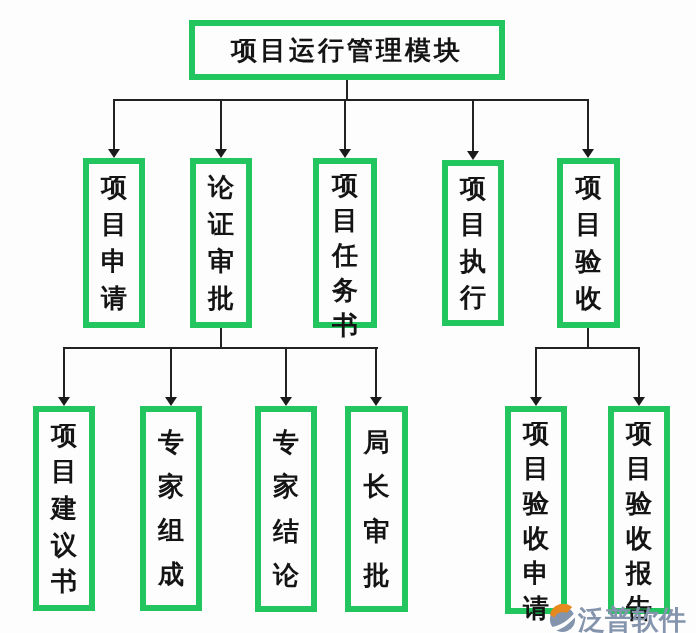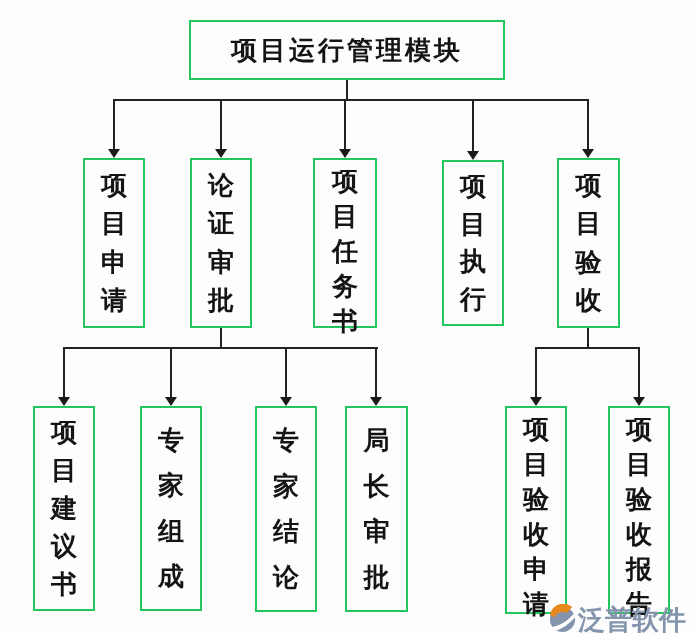--- a/index.html
+++ b/index.html
@@ -9,21 +9,21 @@
     height: 633px;
     background: #fdfdfd;
     font-family: "Liberation Serif", "DejaVu Serif", serif;
     overflow: hidden;
   }
 
   
   .box {
     position: absolute;
     box-sizing: border-box;
-    border: 2px solid #22c55e;
+    border: 6px solid #22c55e;
     background: #fdfdfd;
     z-index: 2;
   }
   .hlabel {
     width: 100%; height: 100%;
     display: flex; align-items: center; justify-content: center;
     font-size: 26px; font-weight: 600; color: #141414;
     letter-spacing: 3px; white-space: nowrap;
   }
   .vstack {

